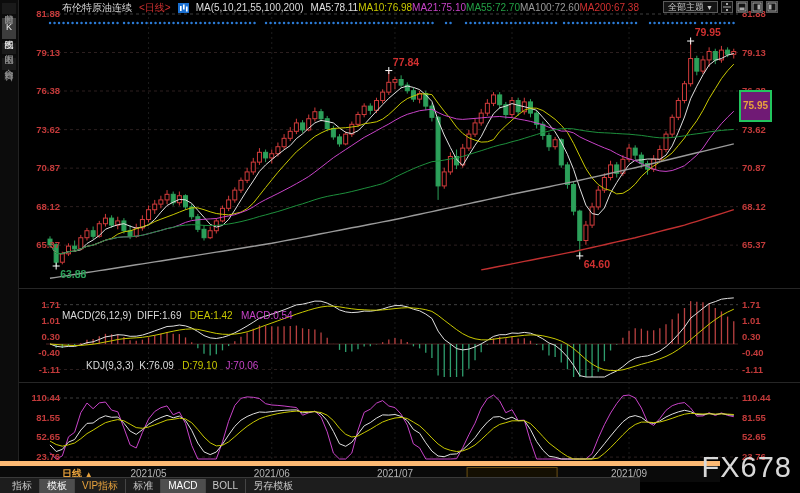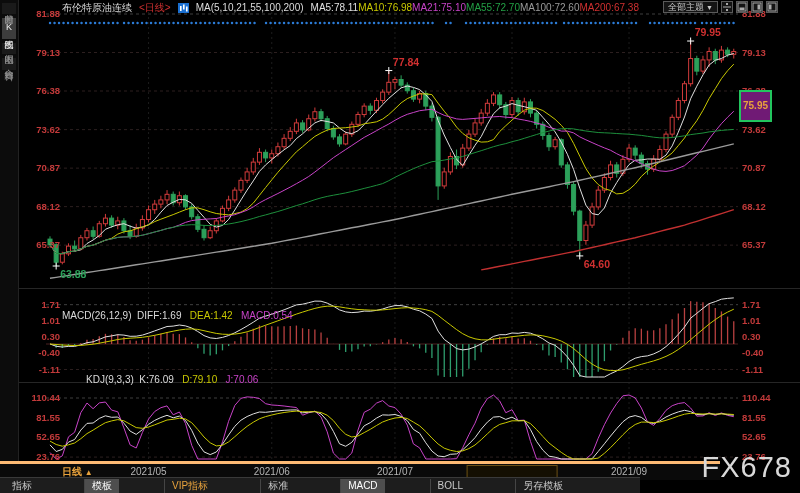--- a/index.html
+++ b/index.html
@@ -19,27 +19,27 @@
   .header-right{position:absolute;right:22px;top:1px;display:flex;gap:3px;align-items:center;z-index:8;}
   .theme-btn{font-size:9px;color:#c8c8c8;background:#141414;border:1px solid #5a5a5a;
              height:12px;line-height:11px;padding:0 4px;cursor:pointer;display:flex;gap:2px;align-items:center;}
   .mini-btn{width:12px;height:12px;border:1px solid #5a5a5a;background:#141414;cursor:pointer;
             display:flex;align-items:center;justify-content:center;padding:0;}
   .p-head{position:absolute;left:62px;font-size:10px;white-space:nowrap;z-index:5;color:#c9c9c9;}
   .p-head .w{color:#dcdcdc;} .p-head .y{color:#c8c800;} .p-head .m{color:#c843c8;}
   .price-hl{position:absolute;left:739px;top:90px;font-size:10px;font-weight:bold;color:#e8a23c;
             border:2px solid #22c55e;background:#701a75;padding:8px 2px;line-height:12px;z-index:7;}
   .daterow{position:absolute;left:0;top:461px;width:720px;height:16px;background:#0a0a0a;
-           border-top:3px solid #fdba74;z-index:5;}
+           border-top:5px solid #fdba74;z-index:5;}
   .period{position:absolute;left:62px;top:1px;color:#e8a23c;font-size:10px;font-weight:bold;cursor:pointer;}
   .dtick{position:absolute;top:2px;transform:translateX(-50%);font-size:10px;color:#b5b5b5;white-space:nowrap;}
   .dtick.hl{color:#e8a23c;border:1px solid #6b5016;background:#140f02;padding:11px 3px;top:1px;}
   .toolbar{position:absolute;left:0;top:477px;width:640px;height:16px;background:#1d1d1d;
            border-top:1px solid #3a3a3a;display:flex;align-items:center;font-size:10px;color:#c8c8c8;z-index:6;}
-  .tb{padding:1px 7px;cursor:pointer;line-height:12px;margin-left:45px;}
+  .tb{padding:1px 7px;cursor:pointer;line-height:12px;}
   .tb:first-child{margin-left:5px;}
   .tb + .tb{border-left:1px solid #454545;}
   .tb.active{background:#4e4e4e;color:#fff;}
   .tb.vip{color:#e8a23c;}
   .watermark{position:absolute;right:8px;top:451px;font-size:29px;color:#d8d8d8;letter-spacing:1px;z-index:9;}
   #cv{position:absolute;left:0;top:0;z-index:2;}
 </style>
 </head>
 <body>
 
@@ -541,21 +541,21 @@
       </button>
   </div>
 
   <div class="p-head" style="top:290px;margin-top:20px;">
     <span class="w">MACD(26,12,9)</span>&nbsp;
     <span class="w">DIFF:1.69</span>&nbsp;&nbsp;
     <span class="y">DEA:1.42</span>&nbsp;&nbsp;
     <span class="m">MACD:0.54</span>
   </div>
 
-  <div class="p-head" style="top:374px;padding-left:24px;">
+  <div class="p-head" style="top:360px;padding-left:24px;">
     <span class="w">KDJ(9,3,3)</span>&nbsp;
     <span class="w">K:76.09</span>&nbsp;&nbsp;
     <span class="y">D:79.10</span>&nbsp;&nbsp;
     <span class="m">J:70.06</span>
   </div>
 
   <div class="price-hl">75.95</div>
 
   <div class="daterow" id="daterow">
     <span class="period">

